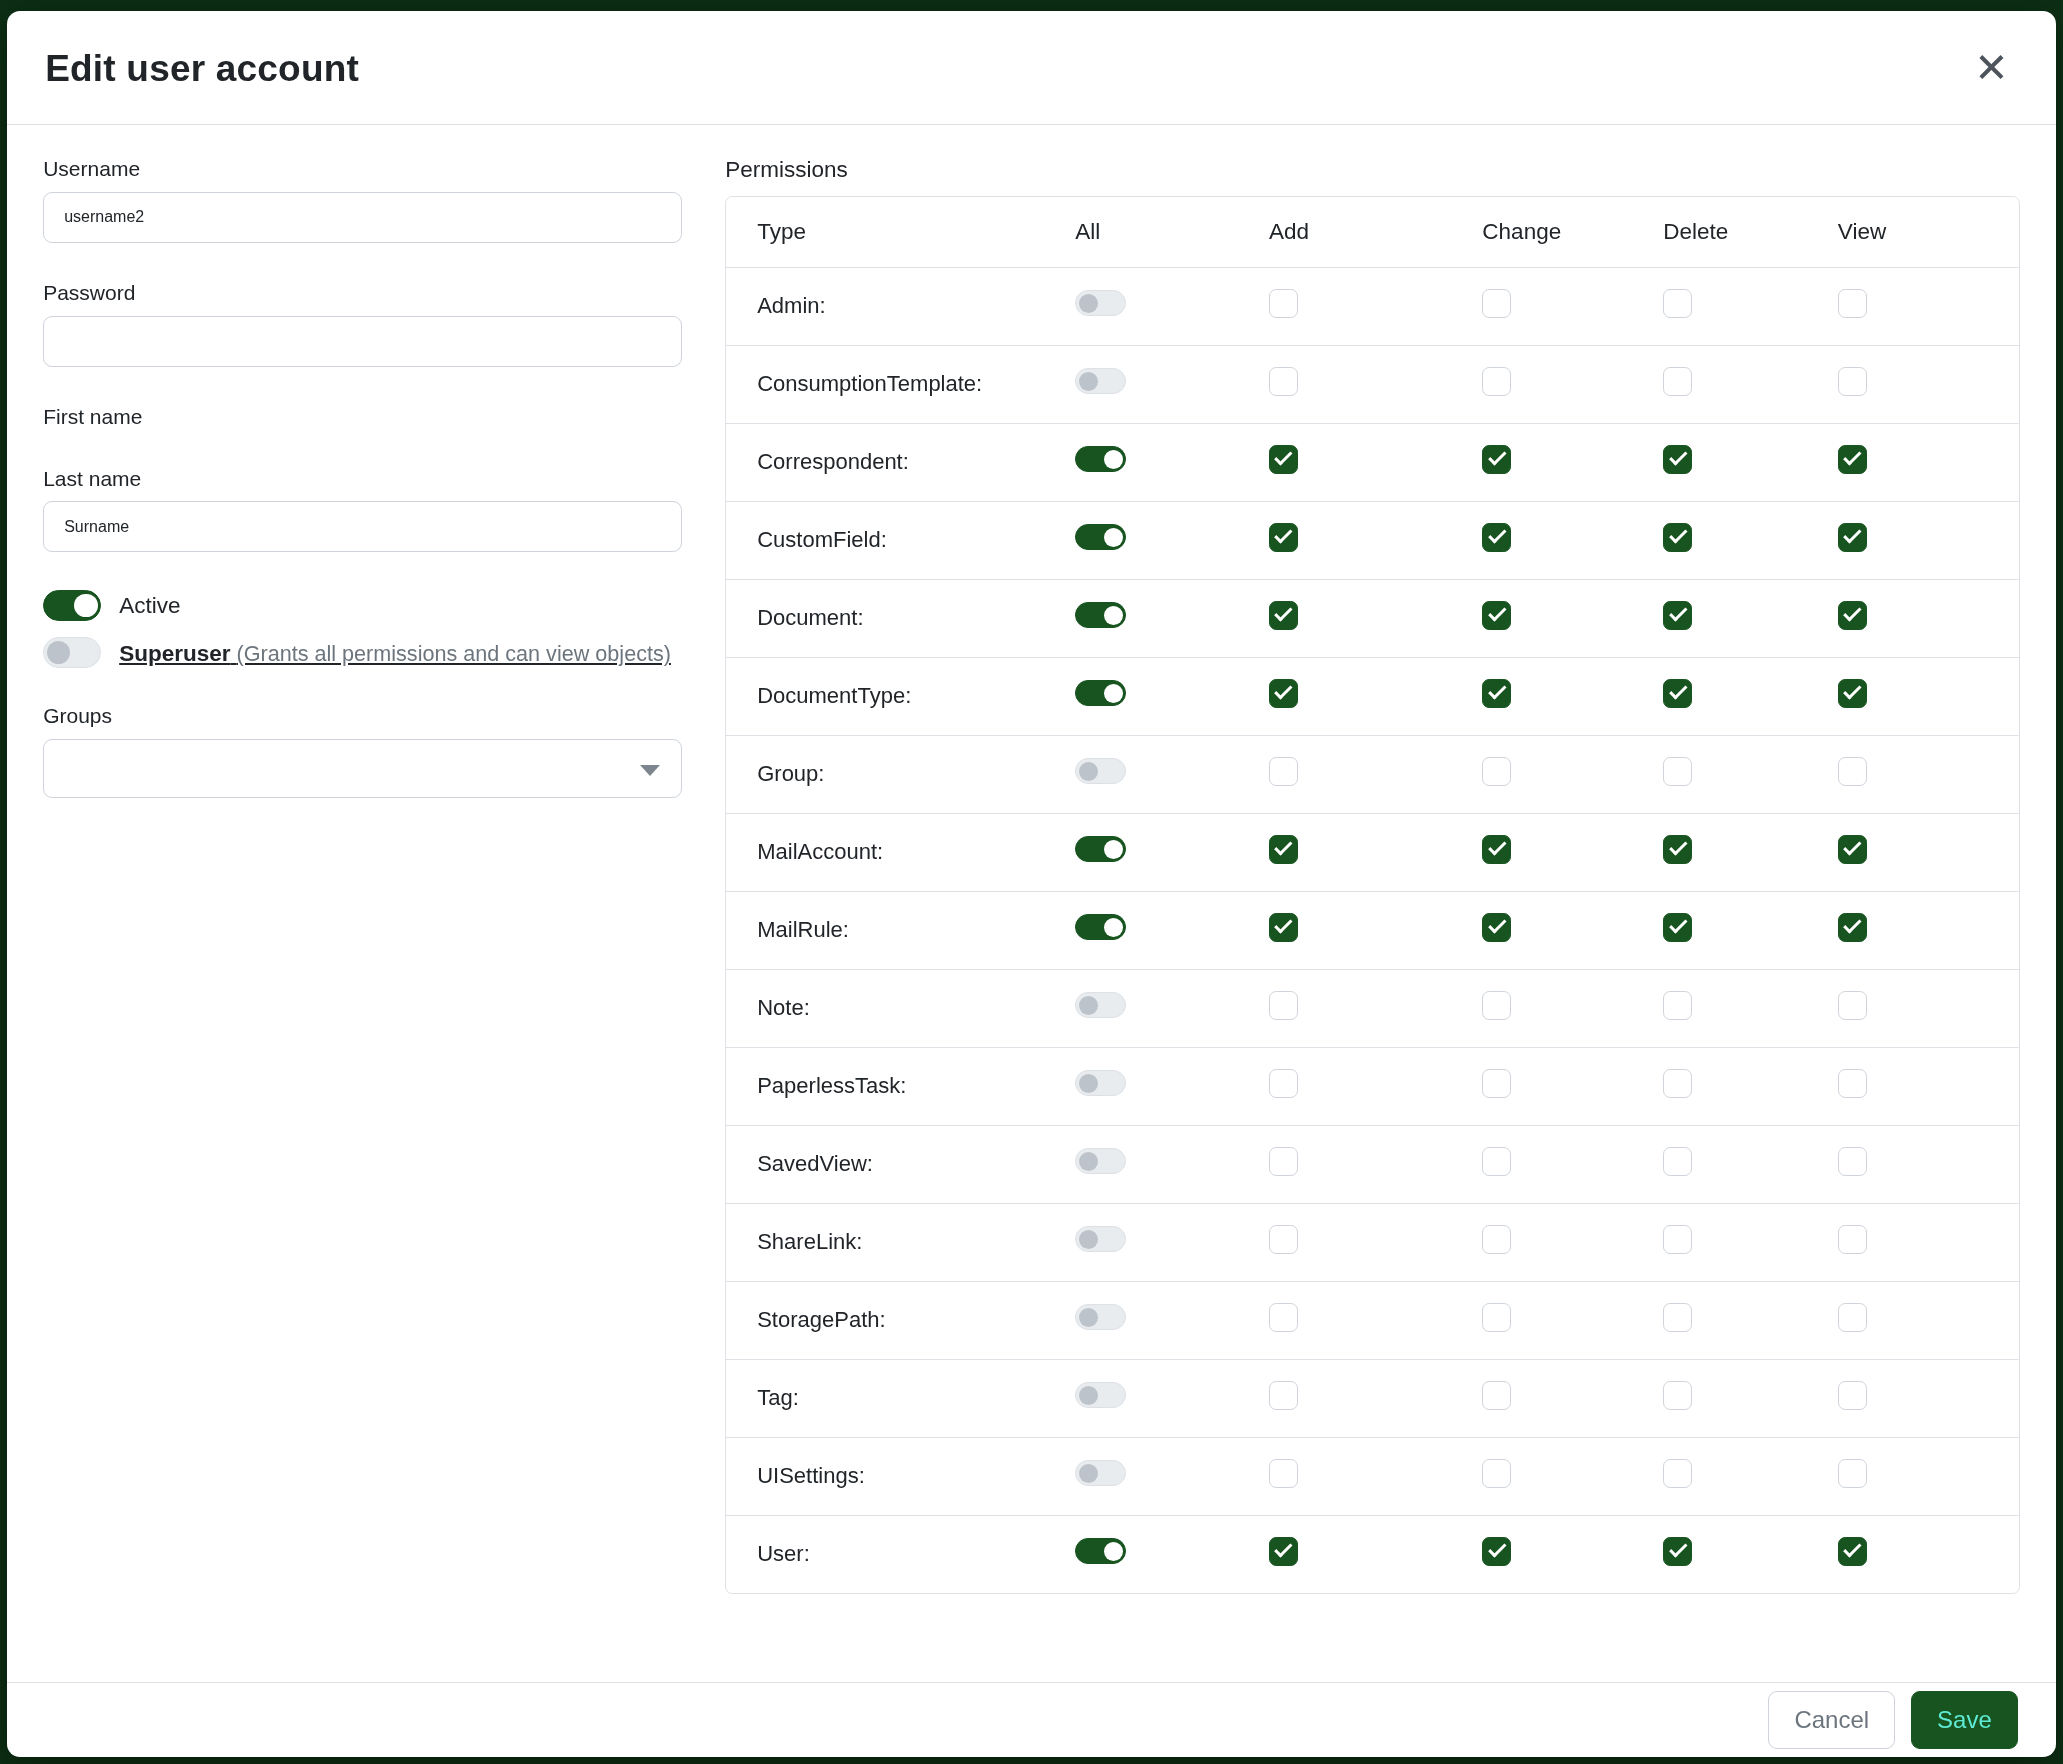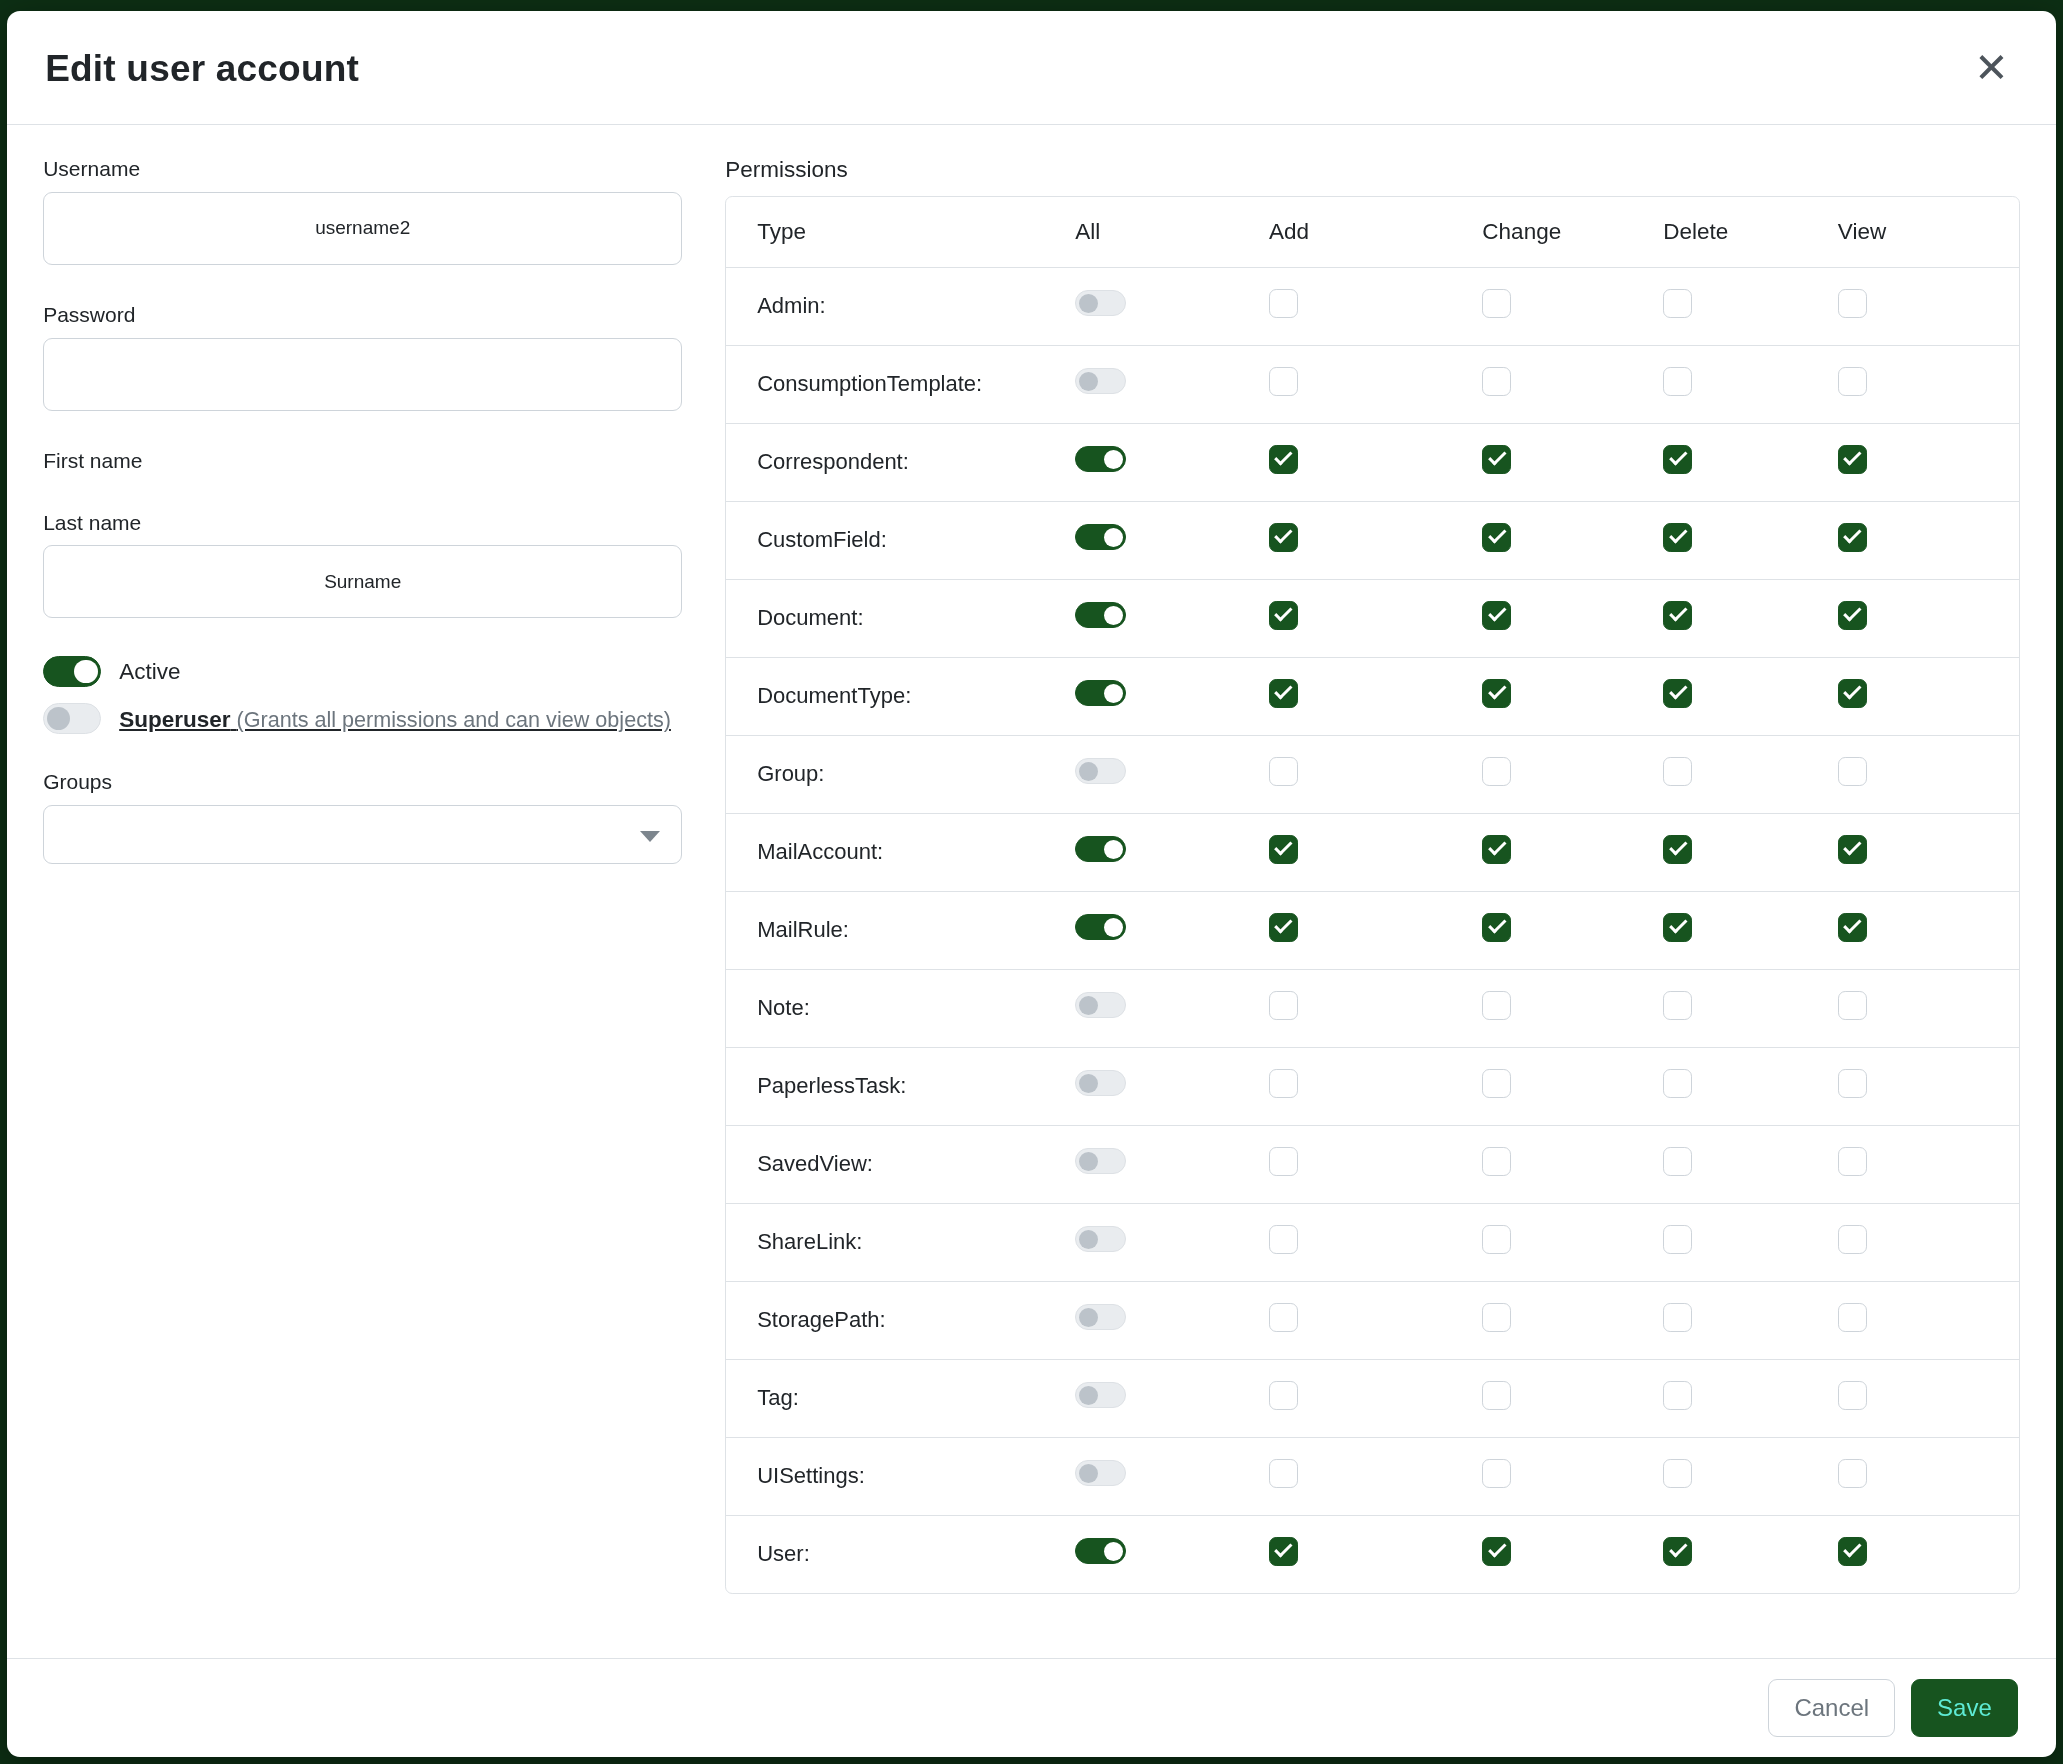--- a/index.html
+++ b/index.html
@@ -37,24 +37,24 @@
     display:flex; gap:43px;
     padding:32px 36px 18px 36px;
     overflow:hidden;
   }
   .left-col { flex:0 0 639px; }
   .right-col { flex:1 1 auto; }
 
   .form-group { margin-bottom:38px; }
   .form-label { display:block; font-size:21px; margin-bottom:10.8px; }
   .text-input {
-    width:100%; height:73px;
+    width:100%; height:51px;
     border:0.9px solid var(--input-border); border-radius:9px;
-    font-size:19px; font-family:inherit; color:var(--text);
-    padding:0 20px; outline:none; background:#fff;text-align:center;
+    font-size:16px; font-family:inherit; color:var(--text);
+    padding:0 20px; outline:none; background:#fff;
   }
   .select-box {
     position:relative; width:100%; height:59px;
     border:0.9px solid var(--input-border); border-radius:9px;
     background:#fff; cursor:pointer;
   }
   .select-caret {
     position:absolute; right:21.6px; top:25px;
     width:0; height:0;
     border-left:10px solid transparent;
@@ -110,21 +110,21 @@
   .checkbox.checked::after {
     content:""; position:absolute; left:5.4px; top:6.3px;
     width:13.5px; height:6.3px;
     border-left:3.2px solid #fff; border-bottom:3.2px solid #fff;
     transform:rotate(-45deg);
   }
   
   .modal-footer {
     flex:0 0 auto;
     display:flex; justify-content:flex-end; align-items:center; gap:16px;
-    padding:20px 38px;
+    padding:8px 38px;
     border-top:0.9px solid var(--border);
   }
   .btn {
     height:58px; border-radius:9px; font-size:24px; font-family:inherit;
     padding:0 25px; cursor:pointer;
   }
   .btn-cancel { background:#fff; border:0.9px solid var(--input-border); color:var(--muted); }
   .btn-save { background:var(--accent); border:0.9px solid var(--accent); color:#5eead4; }
 </style>
 </head>

